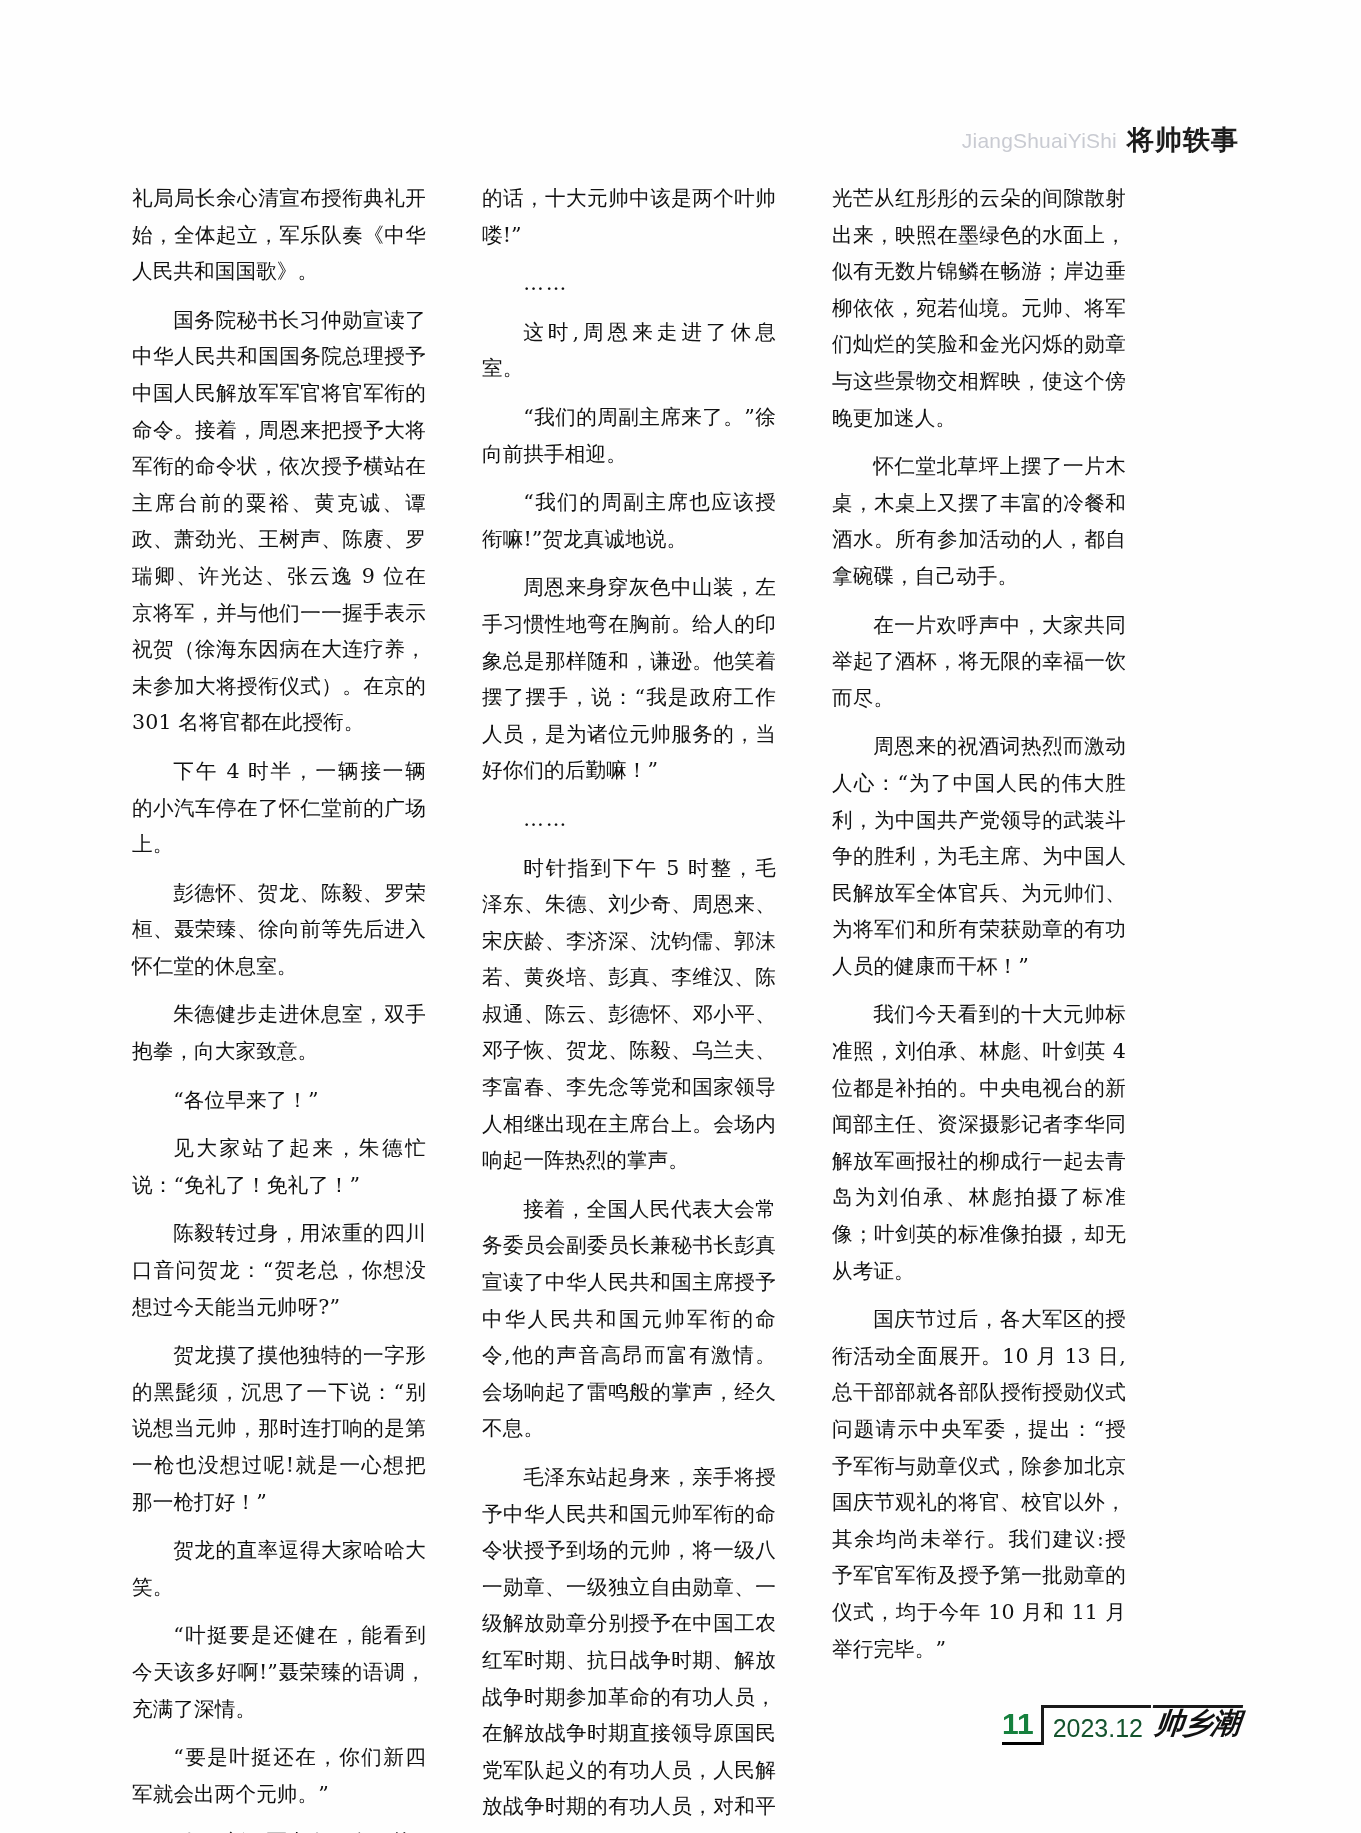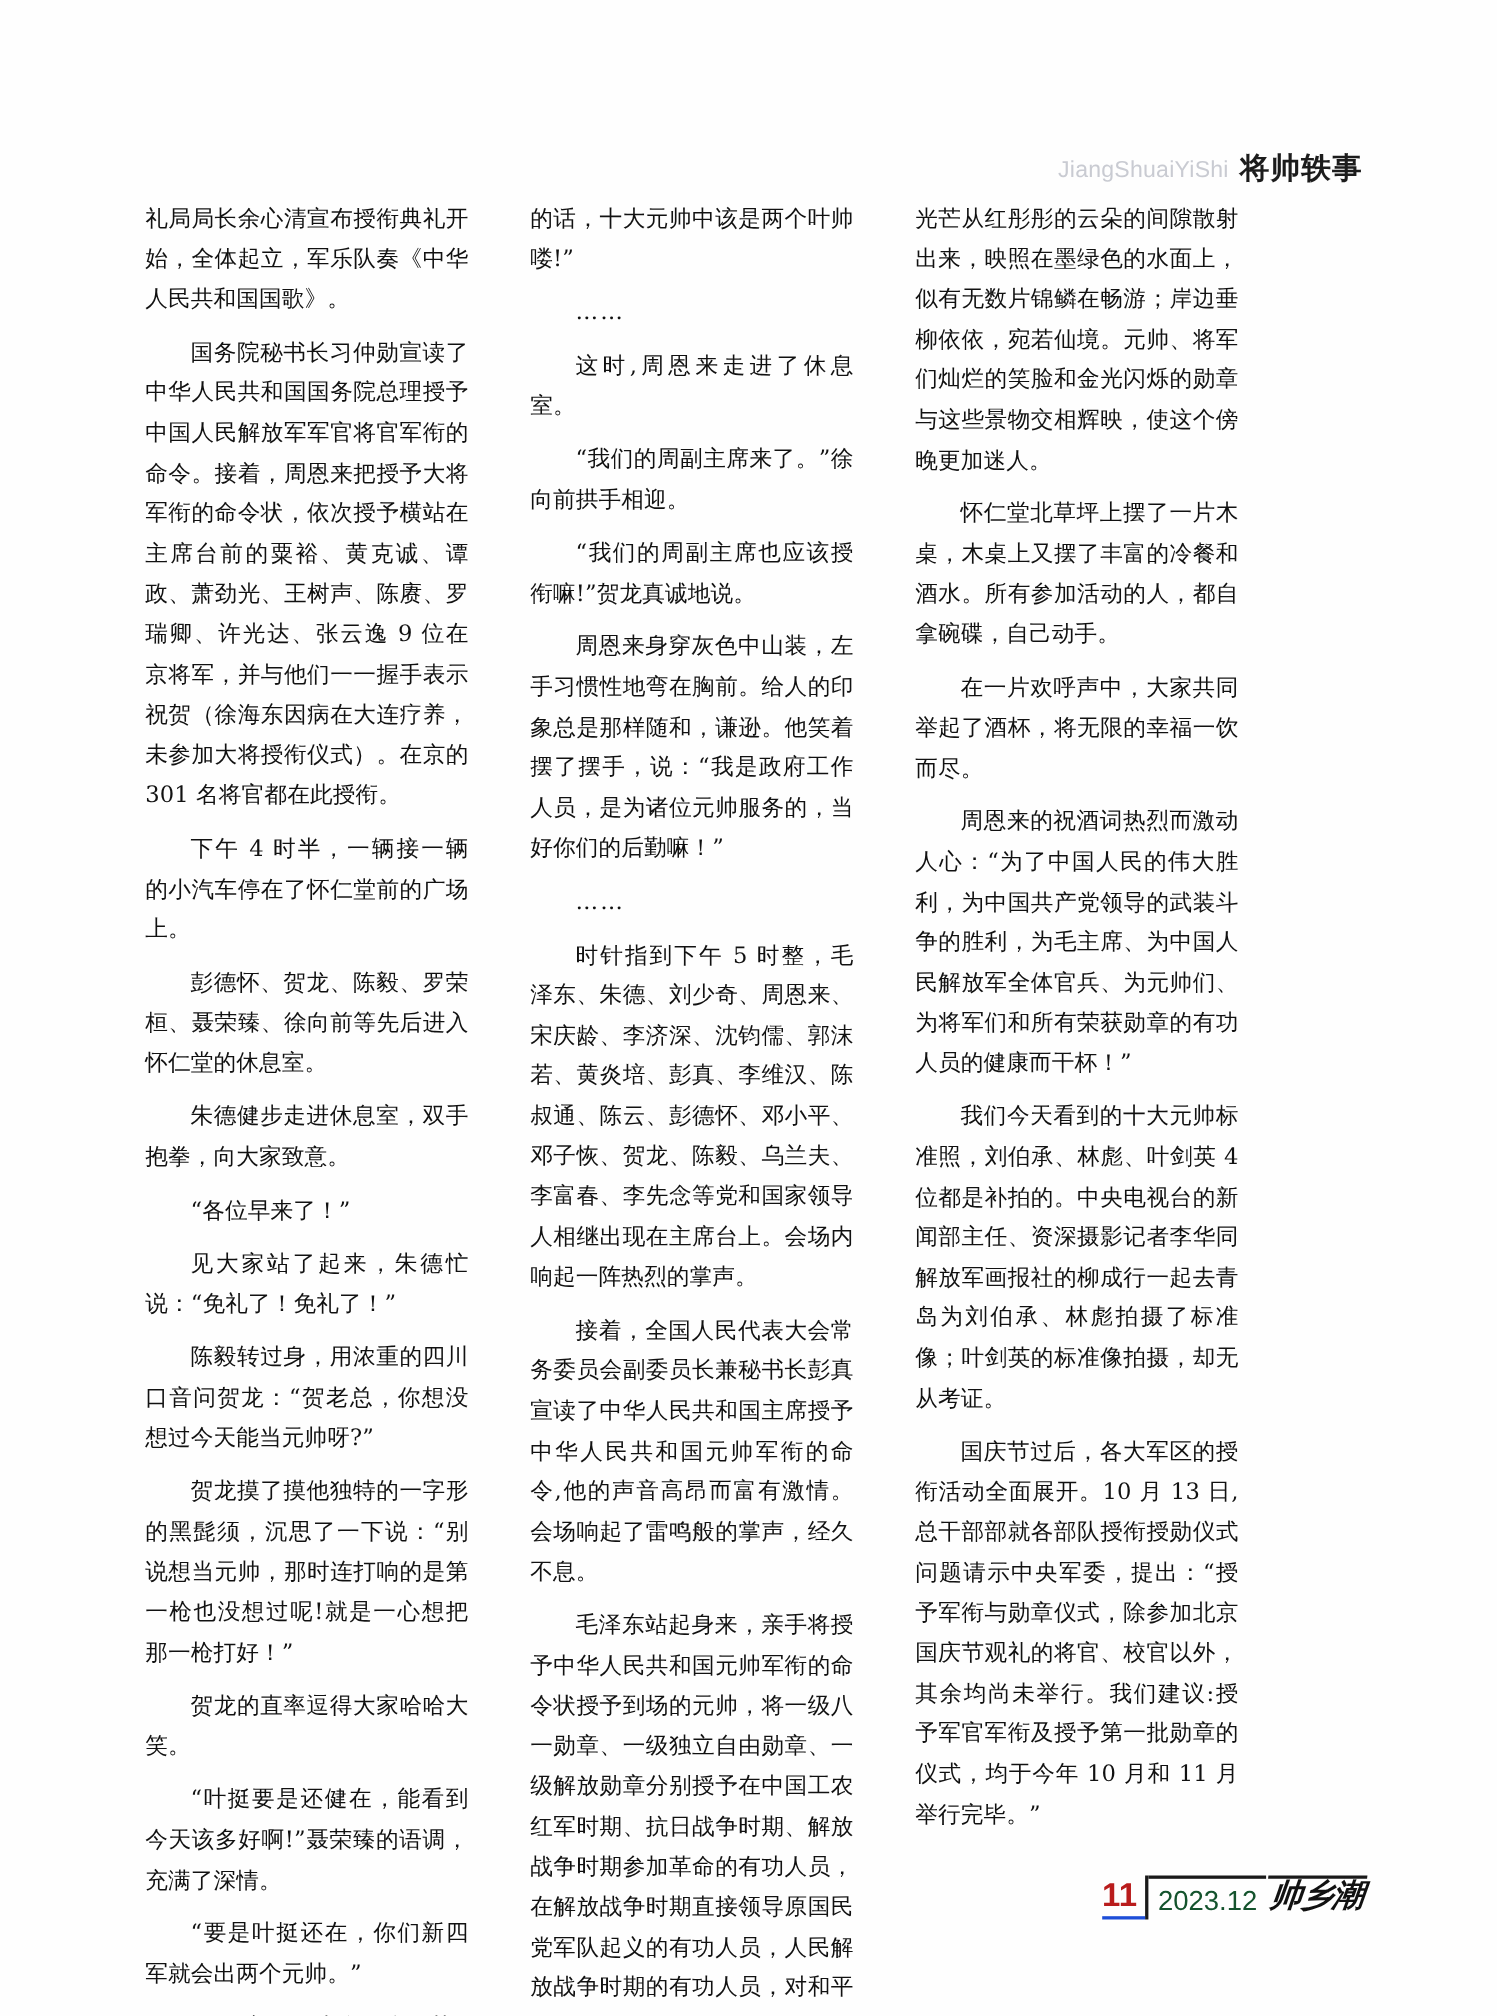--- a/index.html
+++ b/index.html
@@ -20,21 +20,21 @@
     left: 0; top: 0;
     width: 1361px;
     height: 1833px;
     background: #fefefe;
   }
 
   
   .running-head {
     position: absolute;
     right: 122px;
-    top: 140px;
+    top: 126px;
     display: flex;
     align-items: flex-end;
     gap: 10px;
     line-height: 1;
   }
   .rh-pinyin {
     font-family: "Liberation Sans", sans-serif;
     font-size: 21px;
     letter-spacing: 0.2px;
     color: #c9cbd2;
@@ -87,24 +87,24 @@
     right: 120px;
     bottom: 88px;
     display: flex;
     align-items: flex-end;
     height: 40px;
   }
   .f-pageno {
     font-family: "Liberation Sans", sans-serif;
     font-size: 30px;
     font-weight: bold;
-    color: #b91c1c;
+    color: #15803d;
     line-height: 30px;
     padding: 0 7px 3px 0;
-    border-bottom: 3px solid #1d4ed8;
+    border-bottom: 3px solid #000000;
     position: relative;
   }
   .f-rule {
     width: 3px;
     align-self: stretch;
     background: #1a1a1a;
     margin-bottom: 0px;
   }
   .f-date {
     font-family: "Liberation Sans", sans-serif;

